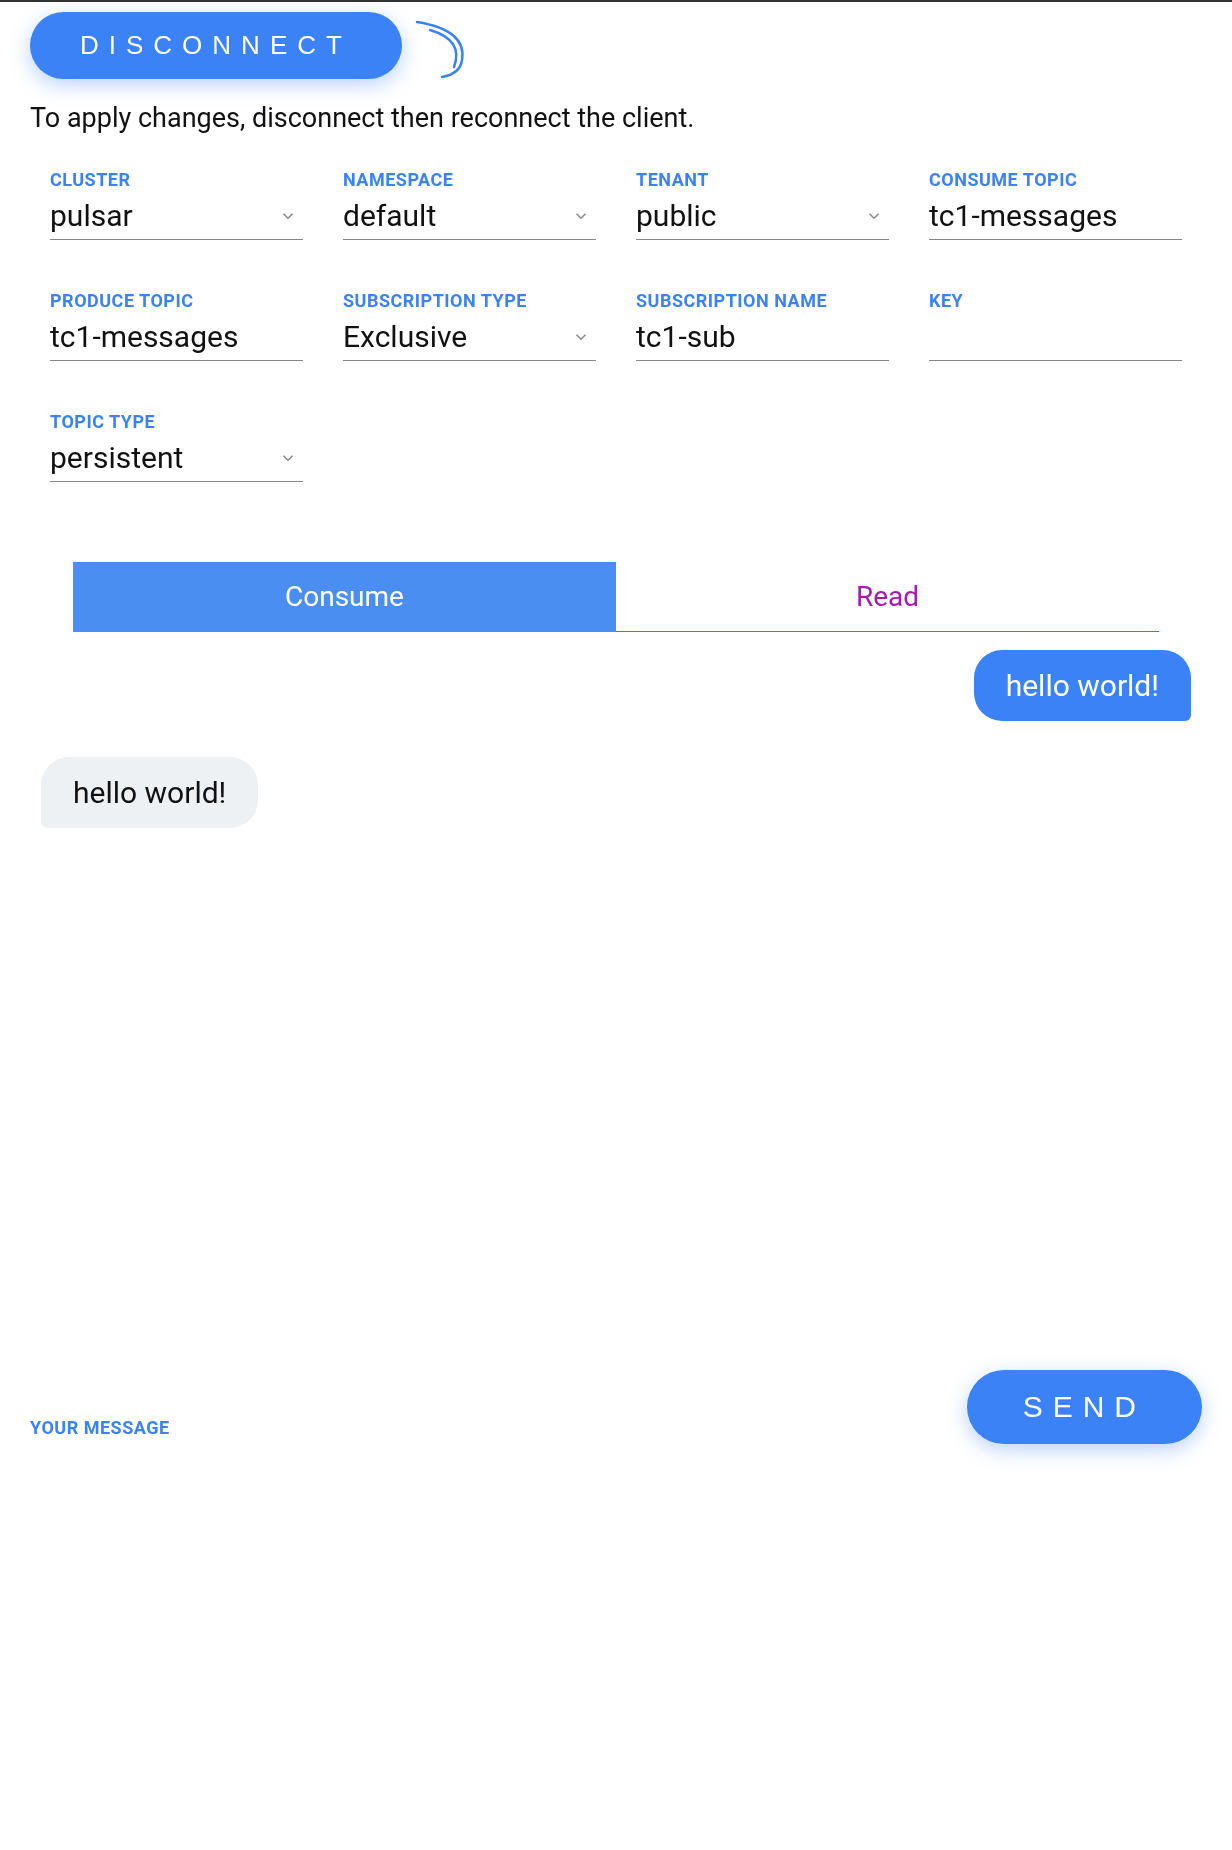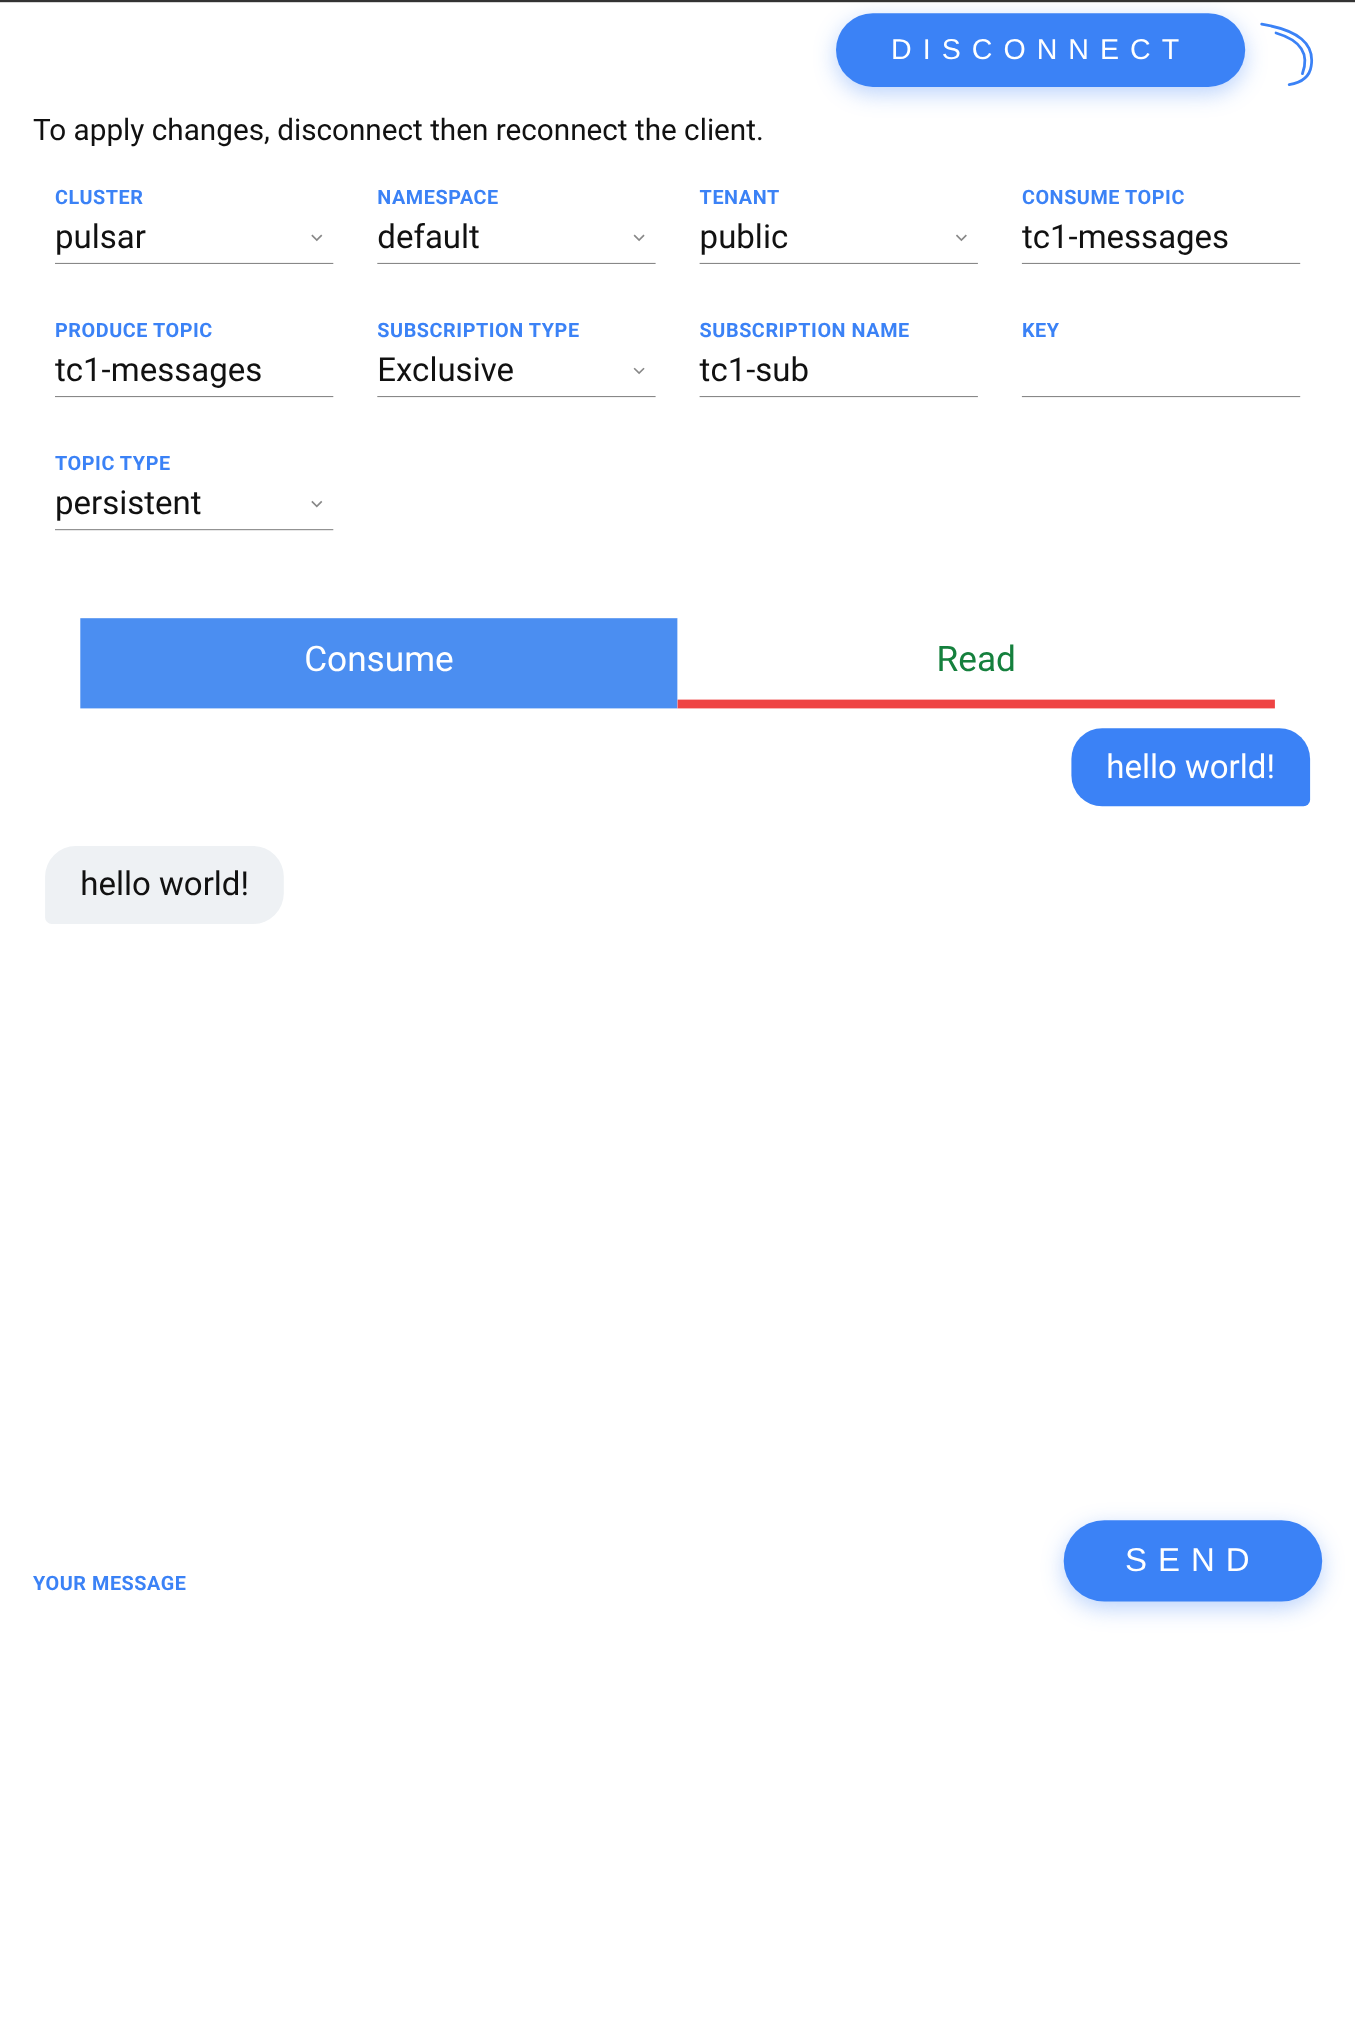--- a/index.html
+++ b/index.html
@@ -9,21 +9,21 @@
     }
     body {
       font-family: -apple-system, BlinkMacSystemFont, "Segoe UI", Roboto, Helvetica, Arial, sans-serif;
       background: #fff;
       width: 1232px;
       border-top: 2px solid #333;
       padding: 0;
     }
     .header-row {
       display: flex;
-      justify-content: flex-end;
+      justify-content: flex-start;
       align-items: flex-start;
       padding: 10px 30px 0 30px;
     }
     .disconnect-btn {
       background: #3b82f6;
       color: #fff;
       border: none;
       border-radius: 40px;
       padding: 18px 50px;
       font-size: 26px;
@@ -82,32 +82,32 @@
       margin-right: 6px;
     }
     .tabs-wrap {
       width: 1086px;
       margin: 50px auto 0 auto;
       display: flex;
     }
     .tab {
       flex: 1;
       text-align: center;
-      font-size: 32px;
+      font-size: 28px;
       padding: 18px 0;
       cursor: pointer;
     }
     .tab-active {
       background: #4b8ef1;
       color: #fff;
     }
     .tab-inactive {
       background: #fff;
-      color: #15803d;
-      border-bottom: 8px solid #ef4444;
+      color: #a21caf;
+      border-bottom: 1px solid #ef4444;
     }
     .messages-area {
       width: 1150px;
       margin: 18px auto 0 auto;
       display: flex;
       flex-direction: column;
       gap: 36px;
       min-height: 720px;
     }
     .msg {

